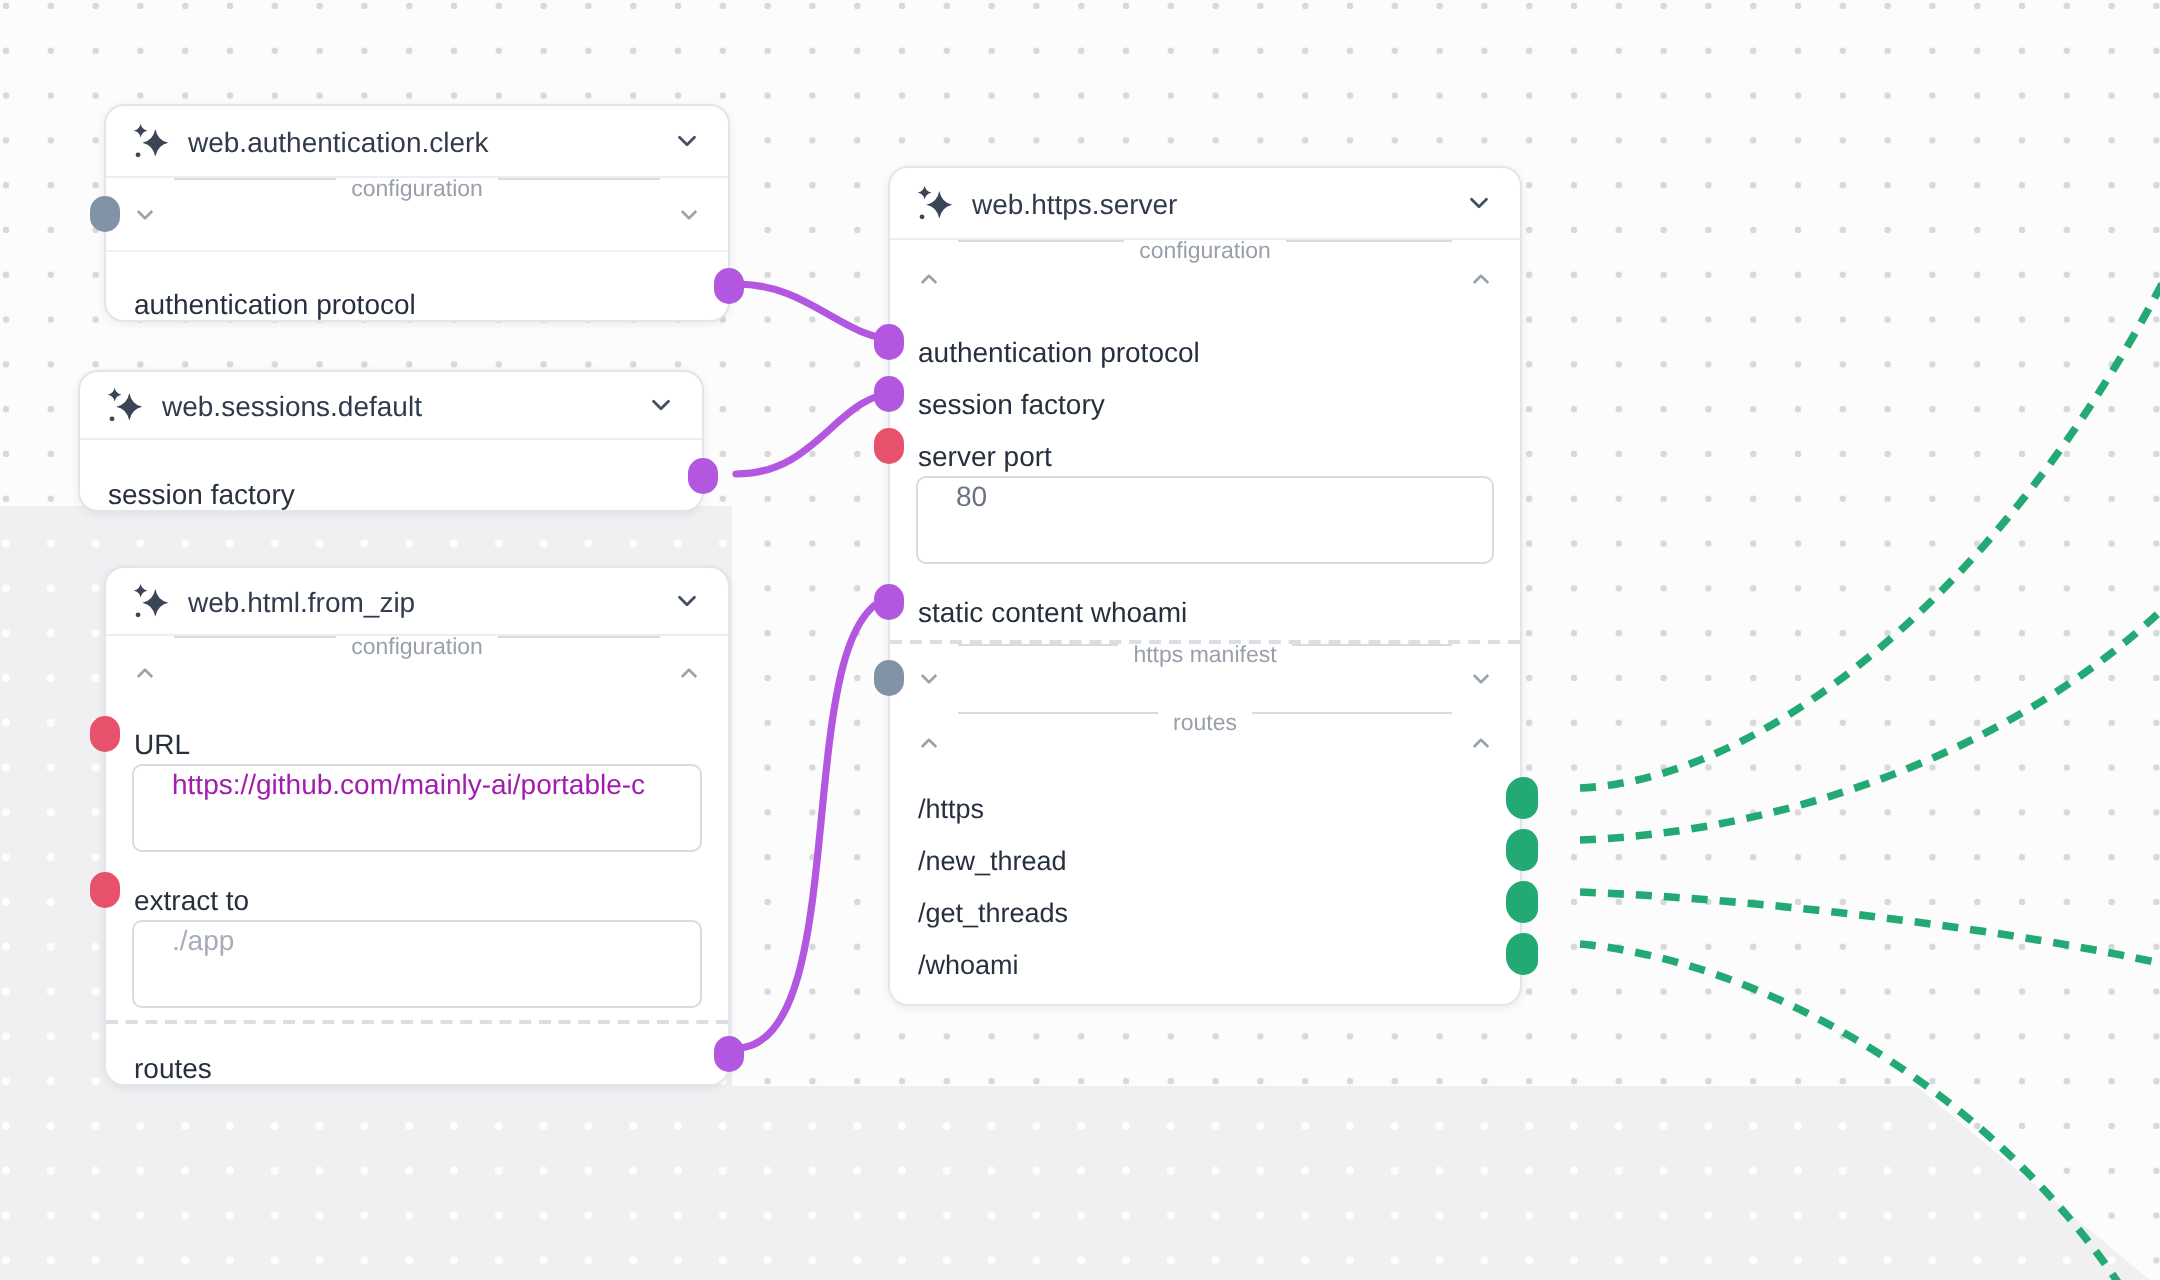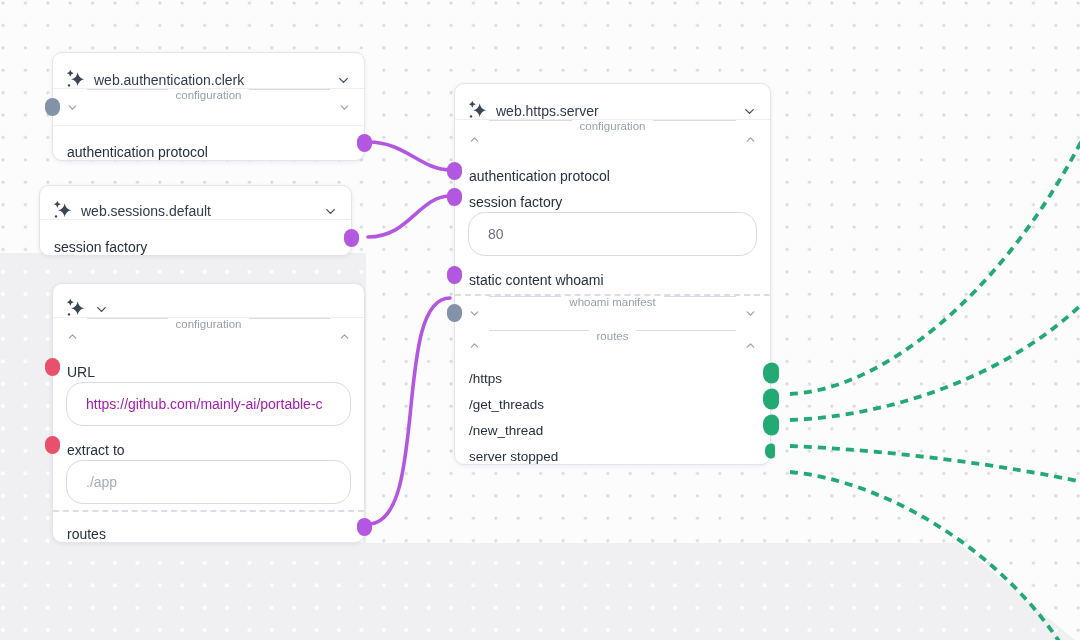--- a/index.html
+++ b/index.html
@@ -9,21 +9,21 @@
     -webkit-font-smoothing:antialiased;
   }
   svg.layer{position:absolute;left:0;top:0;}
   #bg-layer{z-index:0;}
   #edge-layer{z-index:1;}
   .node{
     position:absolute;background:#ffffff;border:1px solid #e4e5ea;border-radius:10px;
     box-shadow:0 1px 4px rgba(30,35,60,.08);z-index:2;
   }
   .ntitle{
-    display:flex;align-items:flex-end;gap:9px;height:35px;padding:0 13px;
+    display:flex;align-items:center;gap:9px;height:35px;padding:0 13px;
     border-bottom:1px solid #ededf2;font-size:14px;color:#313b4d;
   }
   .ntitle .ttext{flex:1;white-space:nowrap;overflow:hidden;}
   .icon{display:inline-flex;align-items:center;justify-content:center;flex:none;}
   .sect{
     position:relative;display:flex;gap:8px;height:36px;
     padding:0 13px;color:#99a0ab;font-size:11.5px;
   }
   .sect .sline{flex:1;height:1px;background:#d9dbe0;}
   .sect.bb{border-bottom:1px solid #f1f1f5;}
@@ -39,22 +39,22 @@
     width:15px;height:18px;border-radius:9px;z-index:3;
   }
   .pill.in{left:-8px;}
   .pill.out{right:-8px;}
   .pill.purple{background:#b357e1;}
   .pill.red{background:#e8516b;}
   .pill.gray{background:#8293a8;}
   .pill.green{background:#22a974;width:16px;height:21px;right:-9px;border-radius:10px 8px 8px 10px;}
   .pill.green.small{width:10px;height:15px;right:-5px;border-radius:7px 4px 4px 7px;}
   .inputbox{
-    margin:2px 13px 6px;height:42px;border:1px solid #d9dbe1;border-radius:17px;
-    background:#fff;display:flex;align-items:center;padding:0 17px;
+    margin:2px 13px 6px;height:42px;border:1px solid #d9dbe1;border-radius:5px;
+    background:#fff;display:flex;align-items:flex-start;padding:0 17px;
   }
   .inputbox input{
     border:none;outline:none;width:100%;background:transparent;
     font-family:"Liberation Sans",sans-serif;font-size:14px;color:#a21caf;
   }
   .inputbox input.dim{color:#6a7280;}
   .inputbox input::placeholder{color:#a6adb8;opacity:1;}
   .dashsep{border-top:2px dashed #dcdee3;margin-top:4px;}
   .chev{color:#435062;}
   .chev.sec{color:#9aa3ae;}
@@ -155,20 +155,21 @@
 
   <div class="node" style="left:52px;top:283px;width:311px">
     <div class="ntitle" style="height:33px">
       <span class="icon">
         <svg width="19" height="19" viewBox="0 0 22 22" fill="#3b4555">
             <path d="M13.5 4 Q14.8 10.7 21 12 Q14.8 13.3 13.5 20 Q12.2 13.3 6 12 Q12.2 10.7 13.5 4 Z"></path>
             <path d="M5 1 Q5.6 4.4 9 5 Q5.6 5.6 5 9 Q4.4 5.6 1 5 Q4.4 4.4 5 1 Z"></path>
             <circle cx="3.5" cy="19" r="1.4"></circle>
           </svg>
       </span>
+      <span class="ttext">web.html.from_zip</span>
       <span class="icon chev">
         <svg width="15" height="15" viewBox="0 0 24 24" fill="none" stroke="currentColor" stroke-width="2.2" stroke-linecap="round" stroke-linejoin="round">
             <path d="M6 9l6 6 6-6"></path>
           </svg>
       </span>
     </div>
     <div class="sect">
       <span class="icon chev sec">
         <svg width="13" height="13" viewBox="0 0 24 24" fill="none" stroke="currentColor" stroke-width="2.4" stroke-linecap="round" stroke-linejoin="round">
             <path d="M6 15l6-6 6 6"></path>
@@ -197,21 +198,21 @@
     <div class="inputbox">
       <input type="text" placeholder="./app" style="">
     </div>
     <div class="dashsep"></div>
     <div class="prow last">
       <span>routes</span>
       <span class="pill purple out"></span>
     </div>
   </div>
 
-  <div class="node" style="left:454px;top:83px;width:315px;padding-bottom:0">
+  <div class="node" style="left:444px;top:83px;width:315px;padding-bottom:12px">
     <div class="ntitle">
       <span class="icon">
         <svg width="19" height="19" viewBox="0 0 22 22" fill="#3b4555">
             <path d="M13.5 4 Q14.8 10.7 21 12 Q14.8 13.3 13.5 20 Q12.2 13.3 6 12 Q12.2 10.7 13.5 4 Z"></path>
             <path d="M5 1 Q5.6 4.4 9 5 Q5.6 5.6 5 9 Q4.4 5.6 1 5 Q4.4 4.4 5 1 Z"></path>
             <circle cx="3.5" cy="19" r="1.4"></circle>
           </svg>
       </span>
       <span class="ttext">web.https.server</span>
       <span class="icon chev">
@@ -236,37 +237,41 @@
       </span>
     </div>
     <div class="prow">
       <span class="pill purple in"></span>
       <span>authentication protocol</span>
     </div>
     <div class="prow">
       <span class="pill purple in"></span>
       <span>session factory</span>
     </div>
+    <div class="prow">
+      <span class="pill red in"></span>
+      <span>server port</span>
+    </div>
     <div class="inputbox">
       <input type="text" class="dim" value="80" style="">
     </div>
     <div class="prow">
       <span class="pill purple in"></span>
       <span>static content whoami</span>
     </div>
     <div class="dashsep" style="margin-top:6px"></div>
     <div class="sect" style="height:34px">
       <span class="pill gray in"></span>
       <span class="icon chev sec">
         <svg width="13" height="13" viewBox="0 0 24 24" fill="none" stroke="currentColor" stroke-width="2.4" stroke-linecap="round" stroke-linejoin="round">
             <path d="M6 9l6 6 6-6"></path>
           </svg>
       </span>
       <span class="sline"></span>
-      <span>whoami manifest</span>
+      <span>https manifest</span>
       <span class="sline"></span>
       <span class="icon chev sec">
         <svg width="13" height="13" viewBox="0 0 24 24" fill="none" stroke="currentColor" stroke-width="2.4" stroke-linecap="round" stroke-linejoin="round">
             <path d="M6 9l6 6 6-6"></path>
           </svg>
       </span>
     </div>
     <div class="sect" style="height:30px">
       <span class="icon chev sec">
         <svg width="13" height="13" viewBox="0 0 24 24" fill="none" stroke="currentColor" stroke-width="2.4" stroke-linecap="round" stroke-linejoin="round">
@@ -280,26 +285,26 @@
         <svg width="13" height="13" viewBox="0 0 24 24" fill="none" stroke="currentColor" stroke-width="2.4" stroke-linecap="round" stroke-linejoin="round">
             <path d="M6 15l6-6 6 6"></path>
           </svg>
       </span>
     </div>
     <div class="prow routerow">
       <span>/https</span>
       <span class="pill green out"></span>
     </div>
     <div class="prow routerow">
+      <span>/new_thread</span>
+      <span class="pill green out"></span>
+    </div>
+    <div class="prow routerow">
       <span>/get_threads</span>
       <span class="pill green out"></span>
     </div>
     <div class="prow routerow">
-      <span>/new_thread</span>
+      <span>/whoami</span>
       <span class="pill green out"></span>
     </div>
-    <div class="prow routerow">
-      <span>server stopped</span>
-      <span class="pill green small out"></span>
-    </div>
   </div>
 
 </div>
 
 </body></html>

